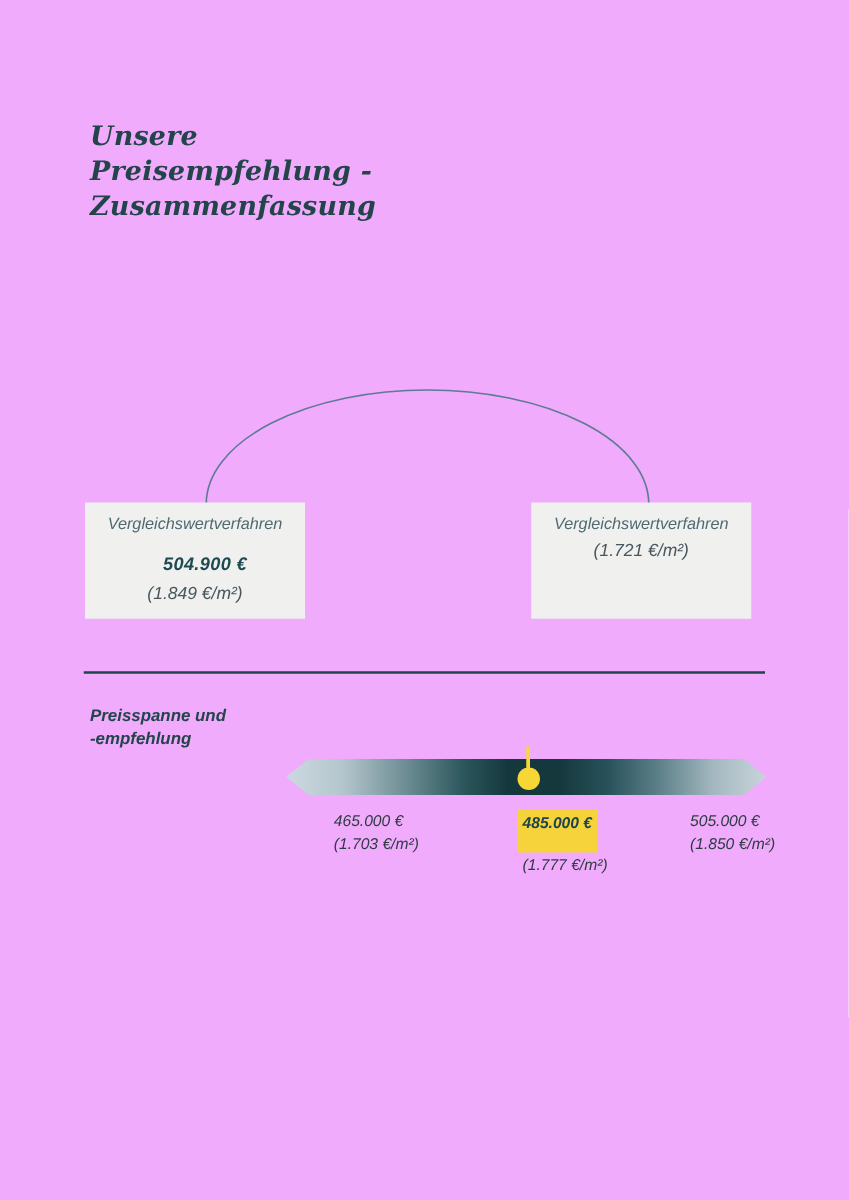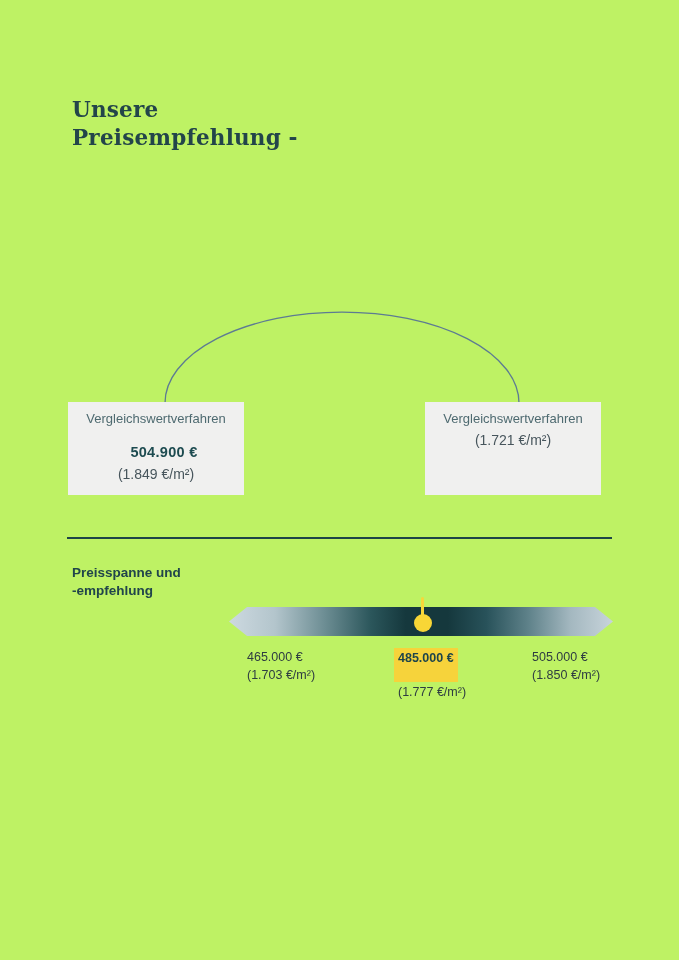--- a/index.html
+++ b/index.html
@@ -1,23 +1,24 @@
 <!DOCTYPE html>
 <html><head>
 <meta charset="utf-8">
 <style>
   html, body { margin: 0; padding: 0; background: #ffffff; }
   .page {
     position: relative;
     width: 679px;
     height: 960px;
-    background: #bef264;
+    background: #f0abfc;
     overflow: hidden;
     font-family: "Liberation Sans", sans-serif;
     color: #33424a;
+    font-style: italic;
   }
   
   .page-title {
     position: absolute;
     left: 72px;
     top: 96px;
     margin: 0;
     font-family: "DejaVu Serif", "Liberation Serif", serif;
     font-weight: bold;
     font-size: 21.5px;
@@ -130,20 +131,21 @@
     background: #f8d636;
   }
 
   
   .scale-label {
     position: absolute;
     top: 648px;
     font-size: 12.5px;
     line-height: 18px;
     color: #2e3c42;
+    margin-left: 20px;
   }
   .scale-label.min { left: 247px; }
   .scale-label.rec { left: 398px; }
   .scale-label.max { left: 532px; }
   .scale-label .l1 { display: block; }
   .scale-label .l2 { display: block; }
   .scale-label.rec .l1 {
     display: inline-block;
     font-weight: bold;
     color: #1e454b;
@@ -154,20 +156,21 @@
   .scale-label.rec .l2 { margin-top: 1px; }
 </style>
 </head>
 <body>
 
 <div class="page">
 
   <h1 class="page-title">
     <span>Unsere</span>
     <span>Preisempfehlung -</span>
+    <span>Zusammenfassung</span>
   </h1>
 
   <svg class="arc-svg" viewBox="0 0 358 96" fill="none" xmlns="http://www.w3.org/2000/svg">
     <path d="M 2 94 A 177 91 0 0 1 356 94" stroke="#5d7b93" stroke-width="1.3" fill="none"></path>
   </svg>
 
   <div class="value-box left">
     <div class="method">Vergleichswertverfahren</div>
     <div class="price">504.900 €</div>
     <div class="per-sqm">(1.849 €/m²)</div>

